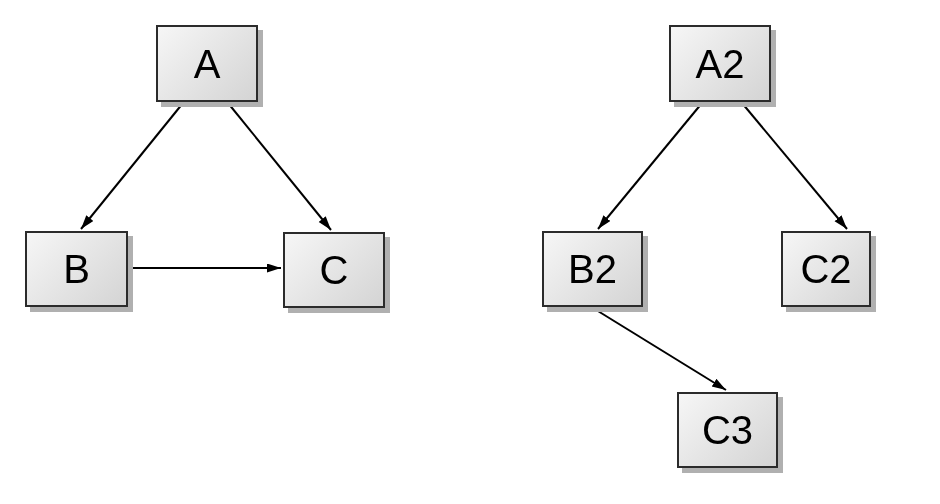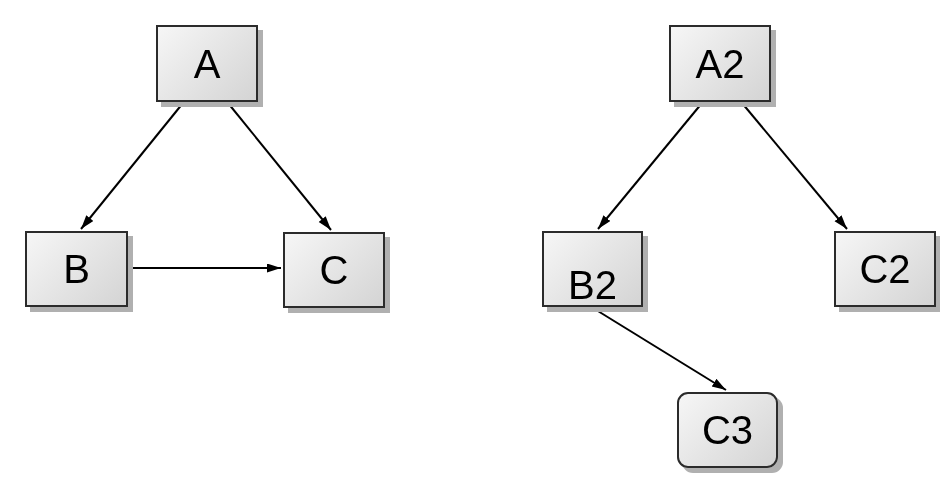--- a/index.html
+++ b/index.html
@@ -69,22 +69,22 @@
     </div>
     <div class="node" style="left: 25px; top: 231px; width: 103px; height: 76px;">
       <span class="node-label">B</span>
     </div>
     <div class="node" style="left: 283px; top: 232px; width: 102px; height: 76px;">
       <span class="node-label">C</span>
     </div>
     <div class="node" style="left: 669px; top: 25px; width: 102px; height: 77px; text-align: center;">
       <span class="node-label">A2</span>
     </div>
-    <div class="node" style="left: 542px; top: 231px; width: 101px; height: 76px; align-items: flex-end;">
+    <div class="node" style="left: 542px; top: 231px; width: 101px; height: 76px;">
       <span class="node-label">B2</span>
     </div>
-    <div class="node" style="left: 834px; top: 231px; width: 102px; height: 76px;">
+    <div class="node" style="left: 781px; top: 231px; width: 90px; height: 76px;">
       <span class="node-label">C2</span>
     </div>
-    <div class="node" style="left: 677px; top: 392px; width: 101px; height: 76px; border-radius: 11px;">
+    <div class="node" style="left: 677px; top: 392px; width: 101px; height: 76px;">
       <span class="node-label">C3</span>
     </div>
   </div>
 
 </body></html>

